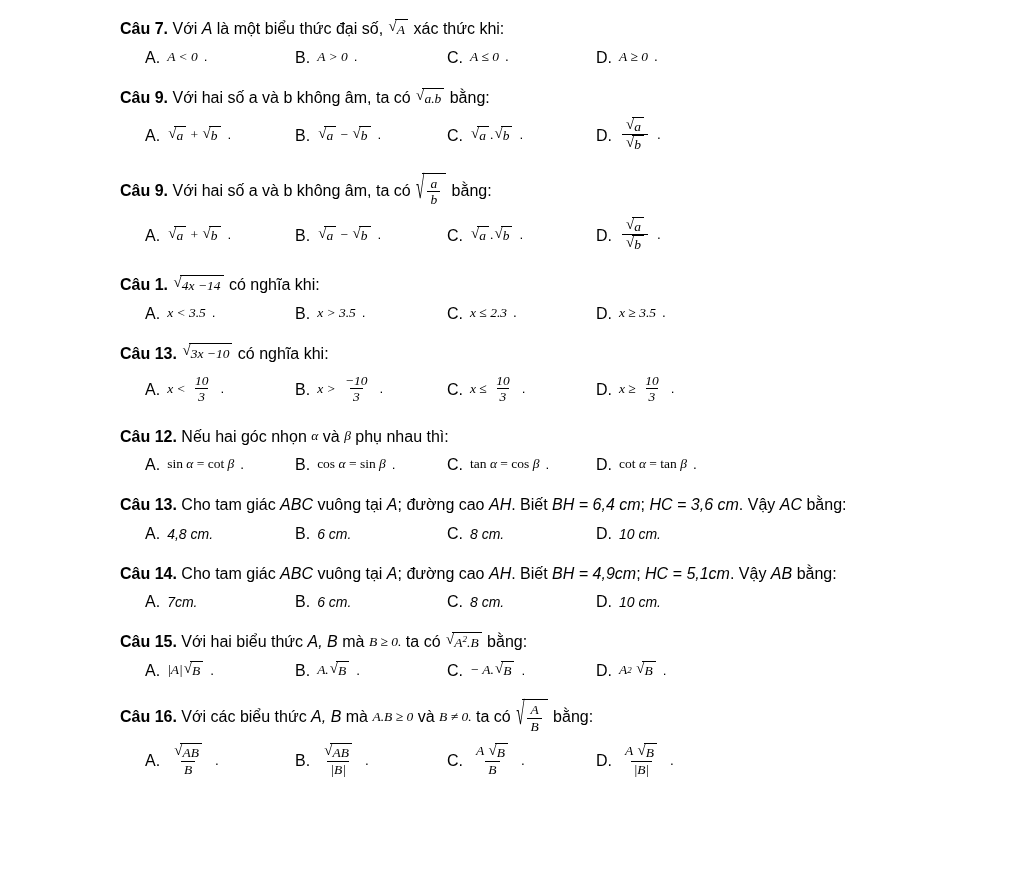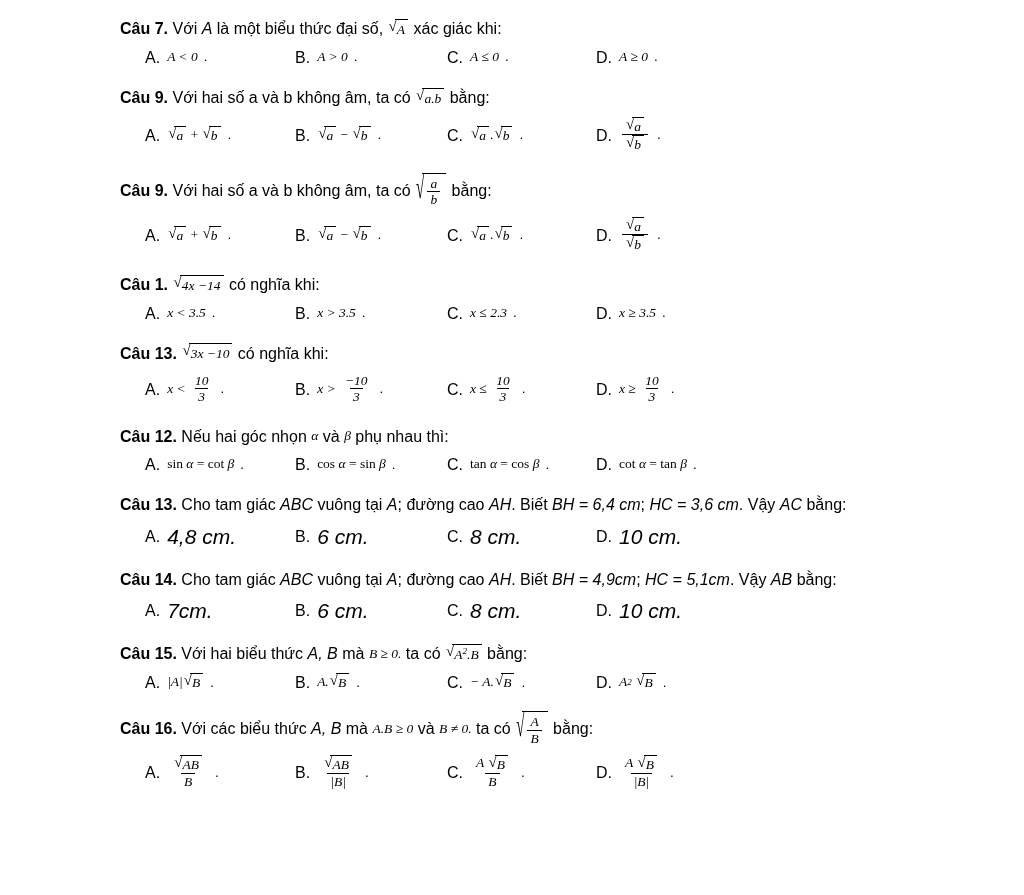--- a/index.html
+++ b/index.html
@@ -12,21 +12,21 @@
   .question{margin-bottom:20px;}
   .stem{font-size:16px;line-height:1.35;}
   .qnum{font-weight:700;}
   .itx{font-style:italic;}
   .options{display:flex;align-items:center;margin:9px 0 0 25px;}
   .option{display:flex;align-items:center;}
   .option:nth-child(1){width:150px;}
   .option:nth-child(2){width:152px;}
   .option:nth-child(3){width:149px;}
   .opt-label{font-size:16px;margin-right:7px;white-space:pre;}
-  .opt-text{font-style:italic;font-size:21px;white-space:pre;}
+  .opt-text{font-style:italic;font-size:14px;white-space:pre;}
   .math{
     font-family:"Liberation Serif",serif;font-size:13.5px;
     display:inline-flex;align-items:center;vertical-align:middle;
     position:relative;top:-1px;white-space:pre;
   }
   .mi{font-style:italic;}
   .mr{font-style:normal;}
   sup.msup{font-size:9px;font-style:italic;line-height:1;vertical-align:super;}
   .sqrt{display:inline-flex;align-items:flex-start;margin:0 1px;}
   .radsign{font-style:normal;font-size:1.12em;line-height:1.05;margin-right:-2px;}
@@ -36,21 +36,21 @@
   .frac .num{display:block;padding:0 3px;}
   .frac .den{display:block;border-top:1px solid #000;padding:0 3px;}
   .end-dot{font-family:"Liberation Sans",sans-serif;font-style:normal;margin-left:6px;}
 </style>
 </head>
 <body>
 
 <div class="page">
   <div>
       <div class="question">
-        <div class="stem"><b class="qnum">Câu 7.</b><span class="ptx"> Với </span><i class="itx">A</i><span class="ptx"> là một biểu thức đại số, </span><span class="math"><span class="sqrt"><span class="radsign">√</span><span class="vinc"><span class="mi">A</span></span></span></span><span class="ptx"> xác giác khi:</span></div>
+        <div class="stem"><b class="qnum">Câu 7.</b><span class="ptx"> Với </span><i class="itx">A</i><span class="ptx"> là một biểu thức đại số, </span><span class="math"><span class="sqrt"><span class="radsign">√</span><span class="vinc"><span class="mi">A</span></span></span></span><span class="ptx"> xác thức khi:</span></div>
         <div class="options">
           <div class="option">
             <span class="opt-label">A.</span>
             <span class="math"><span class="mi">A &lt; 0</span><span class="end-dot">.</span></span>
           </div>
           <div class="option">
             <span class="opt-label">B.</span>
             <span class="math"><span class="mi">A &gt; 0</span><span class="end-dot">.</span></span>
           </div>
           <div class="option">

